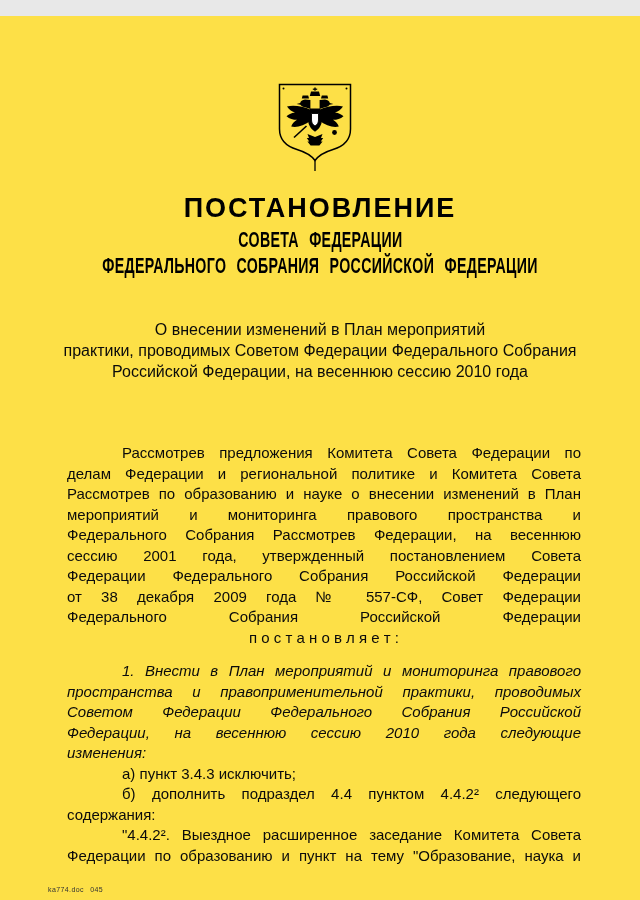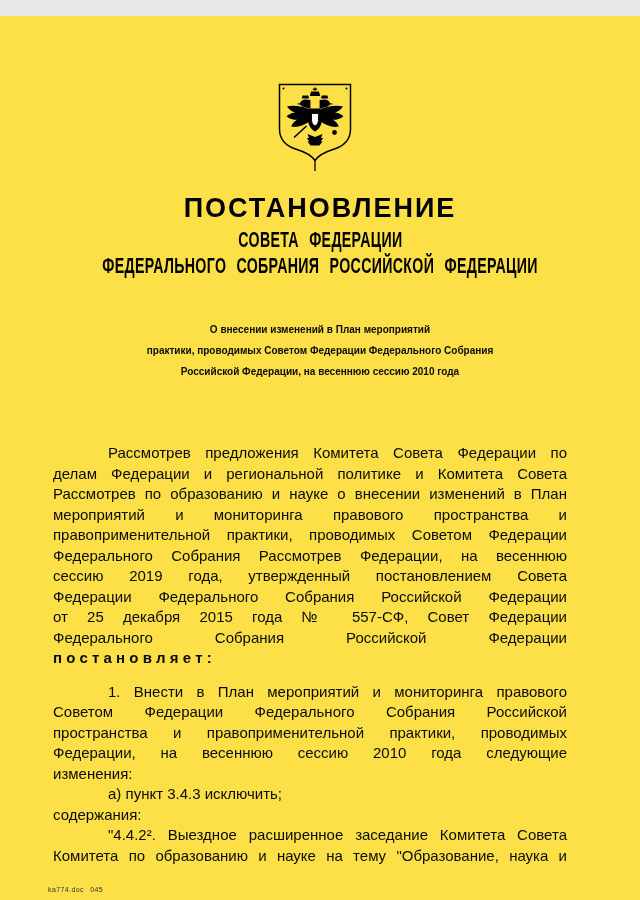--- a/index.html
+++ b/index.html
@@ -28,32 +28,32 @@
   .org-line > span {
     display:inline-block; white-space:nowrap;
     transform:scaleX(0.66); transform-origin:center;
     font-weight:bold; font-size:21.5px; line-height:24px;
     letter-spacing:0.5px; word-spacing:9px; color:#000;
   }
 
   
   .doc-title { position:absolute; top:303px; left:63px; width:514px; }
   .title-line {
-    text-align:center; font-weight:bold; font-size:10px; line-height:21px;
+    text-align:center; font-weight:normal; font-size:16px; line-height:21px;
     white-space:nowrap; color:#0b0b0b;
   }
 
   
-  .doc-body { position:absolute; top:427px; left:53px; width:514px; font-size:15px; line-height:20.5px; }
+  .doc-body { position:absolute; top:427px; left:67px; width:514px; font-size:15px; line-height:20.5px; }
   .para { margin:0; }
-  .para.gap-before { margin-top:13px; }
+  .para.gap-before { margin-top:13px;font-style:italic; }
   .jline { text-align:justify; text-align-last:justify; }
   .jline.indent { padding-left:55px; }
   .jline.lastline { text-align-last:left; }
-  .resolve-line { font-weight:bold; text-align:left; }
+  .resolve-line { font-weight:normal; text-align:center; }
 
   
   .footer-note {
     position:absolute; left:48px; top:870px;
     font-size:7px; letter-spacing:0.4px; word-spacing:4px; color:#333;
   }
 </style>
 </head>
 <body>
 
@@ -108,48 +108,48 @@
     </div>
 
   <div class="doc-body">
 
     <div class="para">
       <div>
           <div class="jline indent">Рассмотрев предложения Комитета Совета Федерации по</div>
           <div class="jline">делам Федерации и региональной политике и Комитета Совета</div>
           <div class="jline">Рассмотрев по образованию и науке о внесении изменений в План</div>
           <div class="jline">мероприятий и мониторинга правового пространства и</div>
-          <div class="jline">правоприменительной практики, проводимых Советом Федерации</div>
           <div class="jline">Федерального Собрания Рассмотрев Федерации, на весеннюю</div>
-          <div class="jline">сессию 2019 года, утвержденный постановлением Совета</div>
+          <div class="jline">сессию 2001 года, утвержденный постановлением Совета</div>
           <div class="jline">Федерации Федерального Собрания Российской Федерации</div>
-          <div class="jline">от 25 декабря 2015 года № 557-СФ, Совет Федерации</div>
+          <div class="jline">от 38 декабря 2009 года № 557-СФ, Совет Федерации</div>
           <div class="jline">Федерального Собрания Российской Федерации</div>
         </div>
       <div class="resolve-line">п о с т а н о в л я е т :</div>
     </div>
 
     <div class="para gap-before">
         <div class="jline indent">1. Внести в План мероприятий и мониторинга правового</div>
+        <div class="jline">пространства и правоприменительной практики, проводимых</div>
         <div class="jline">Советом Федерации Федерального Собрания Российской</div>
-        <div class="jline">пространства и правоприменительной практики, проводимых</div>
         <div class="jline">Федерации, на весеннюю сессию 2010 года следующие</div>
         <div class="jline lastline">изменения:</div>
       </div>
 
     <div class="para">
         <div class="jline indent lastline">а) пункт 3.4.3 исключить;</div>
       </div>
 
     <div class="para">
+        <div class="jline indent">б) дополнить подраздел 4.4 пунктом 4.4.2² следующего</div>
         <div class="jline lastline">содержания:</div>
       </div>
 
     <div class="para">
         <div class="jline indent">"4.4.2². Выездное расширенное заседание Комитета Совета</div>
-        <div class="jline">Комитета по образованию и науке на тему "Образование, наука и</div>
+        <div class="jline">Федерации по образованию и пункт на тему "Образование, наука и</div>
       </div>
 
   </div>
 
   <div class="footer-note">ka774.doc  045</div>
 
 </div>
 
 </body></html>

